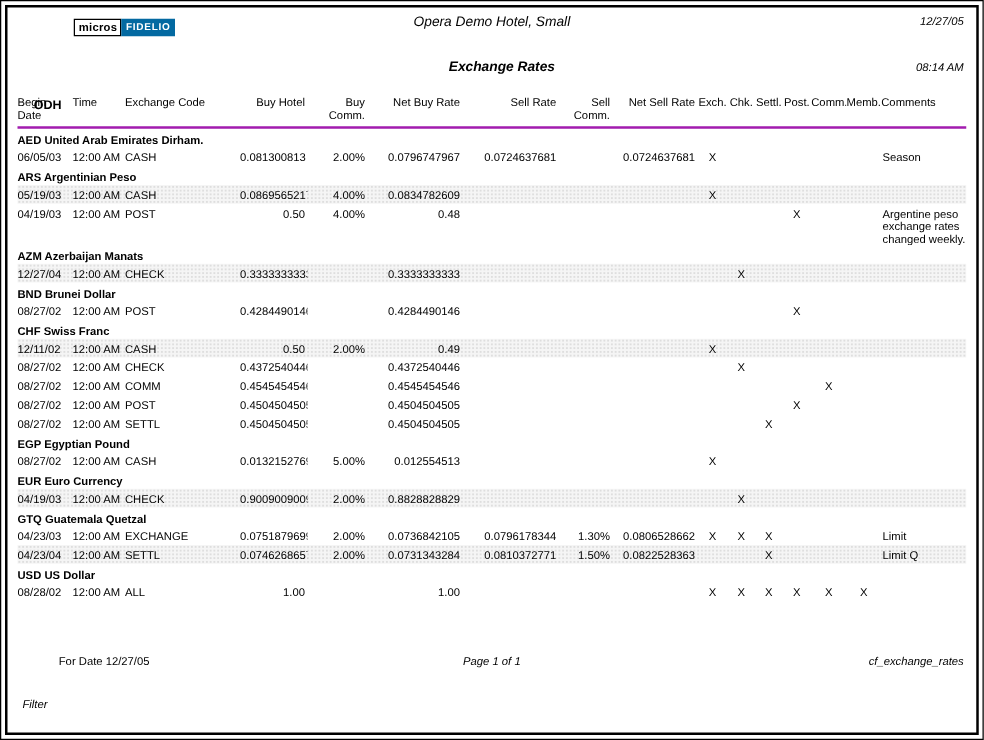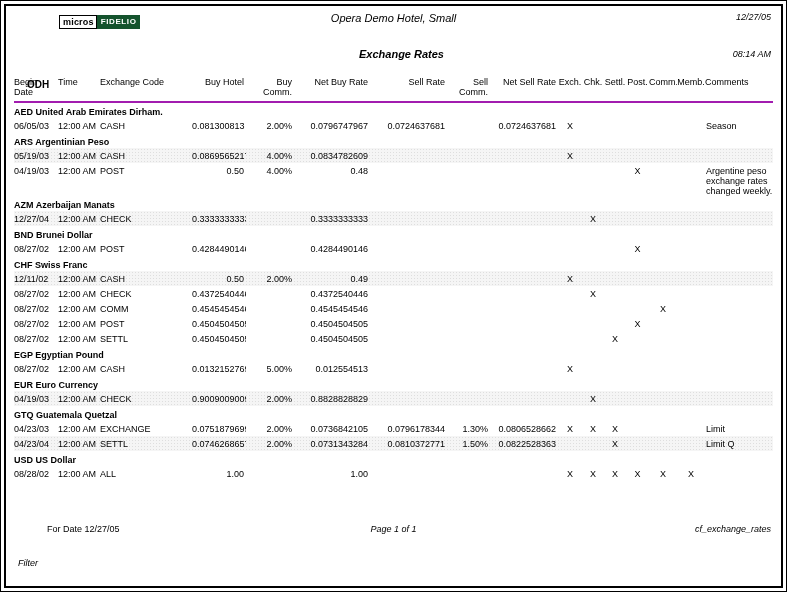--- a/index.html
+++ b/index.html
@@ -5,21 +5,21 @@
   * { margin:0; padding:0; box-sizing:border-box; }
   html,body { width:787px; height:592px; background:#fff; font-family:"Liberation Sans", sans-serif; color:#000; }
   body { border:1px solid #000; position:relative; }
   .page { position:absolute; inset:3px; border:2px solid #000; background:#fff; }
 
   
   .hotel-name  { position:absolute; top:6px;  left:0; width:100%; text-align:center; font-style:italic; font-size:11px; }
   .report-date { position:absolute; top:6px;  right:10px; font-style:italic; font-size:9px; }
   .logo { position:absolute; top:9px; left:7px; display:inline-flex; align-items:stretch;margin-left:46px; }
   .logo-micros  { border:1px solid #000; background:#fff; color:#000; font-size:9px; font-weight:bold; padding:1px 2px 1px 3px; letter-spacing:0.2px; }
-  .logo-fidelio { background:#14532d; color:#fff; font-size:8px; font-weight:bold; padding:2px 4px 1px 4px; letter-spacing:0.6px; }
+  .logo-fidelio { background:#0369a1; color:#fff; font-size:8px; font-weight:bold; padding:2px 4px 1px 4px; letter-spacing:0.6px; }
   .property-code { position:absolute; top:28px; left:21px; font-weight:bold; font-size:10px;margin-top:45px; }
   .report-title { position:absolute; top:42px; left:0; width:100%; text-align:center; font-weight:bold; font-style:italic; font-size:11px;padding-left:16px; }
   .report-time  { position:absolute; top:43px; right:10px; font-style:italic; font-size:9px; }
 
   
   .table { position:absolute; top:68px; left:8px; right:8px; --cols: 44px 42px 92px 54px 48px 76px 77px 43px 68px 24px 22px 22px 23px 28px 28px 1fr; }
   .hrow { display:grid; grid-template-columns:var(--cols); font-size:9px; padding:3px 0 4px 0; border-bottom:2px solid #a21caf; }
   .row  { display:grid; grid-template-columns:var(--cols); font-size:9px; min-height:15px; padding-top:3px; align-items:start; }
   .cell { overflow:hidden; line-height:10px; }
   .a-l { text-align:left; }

